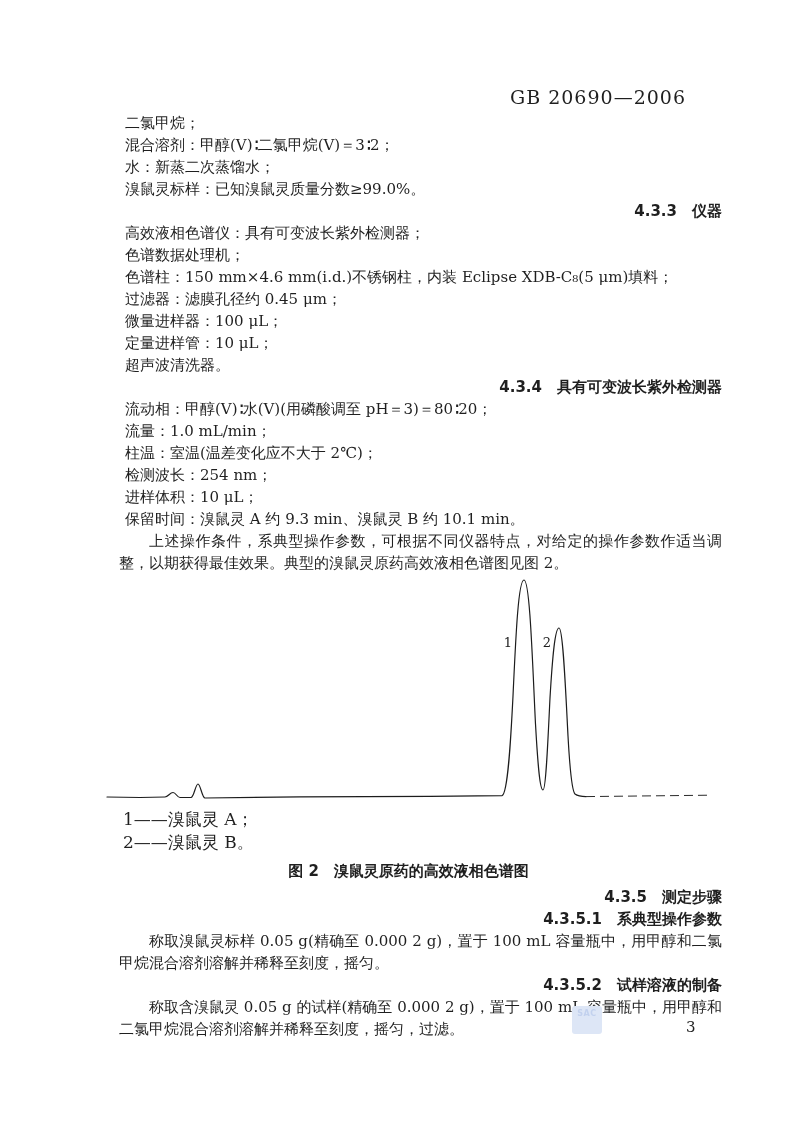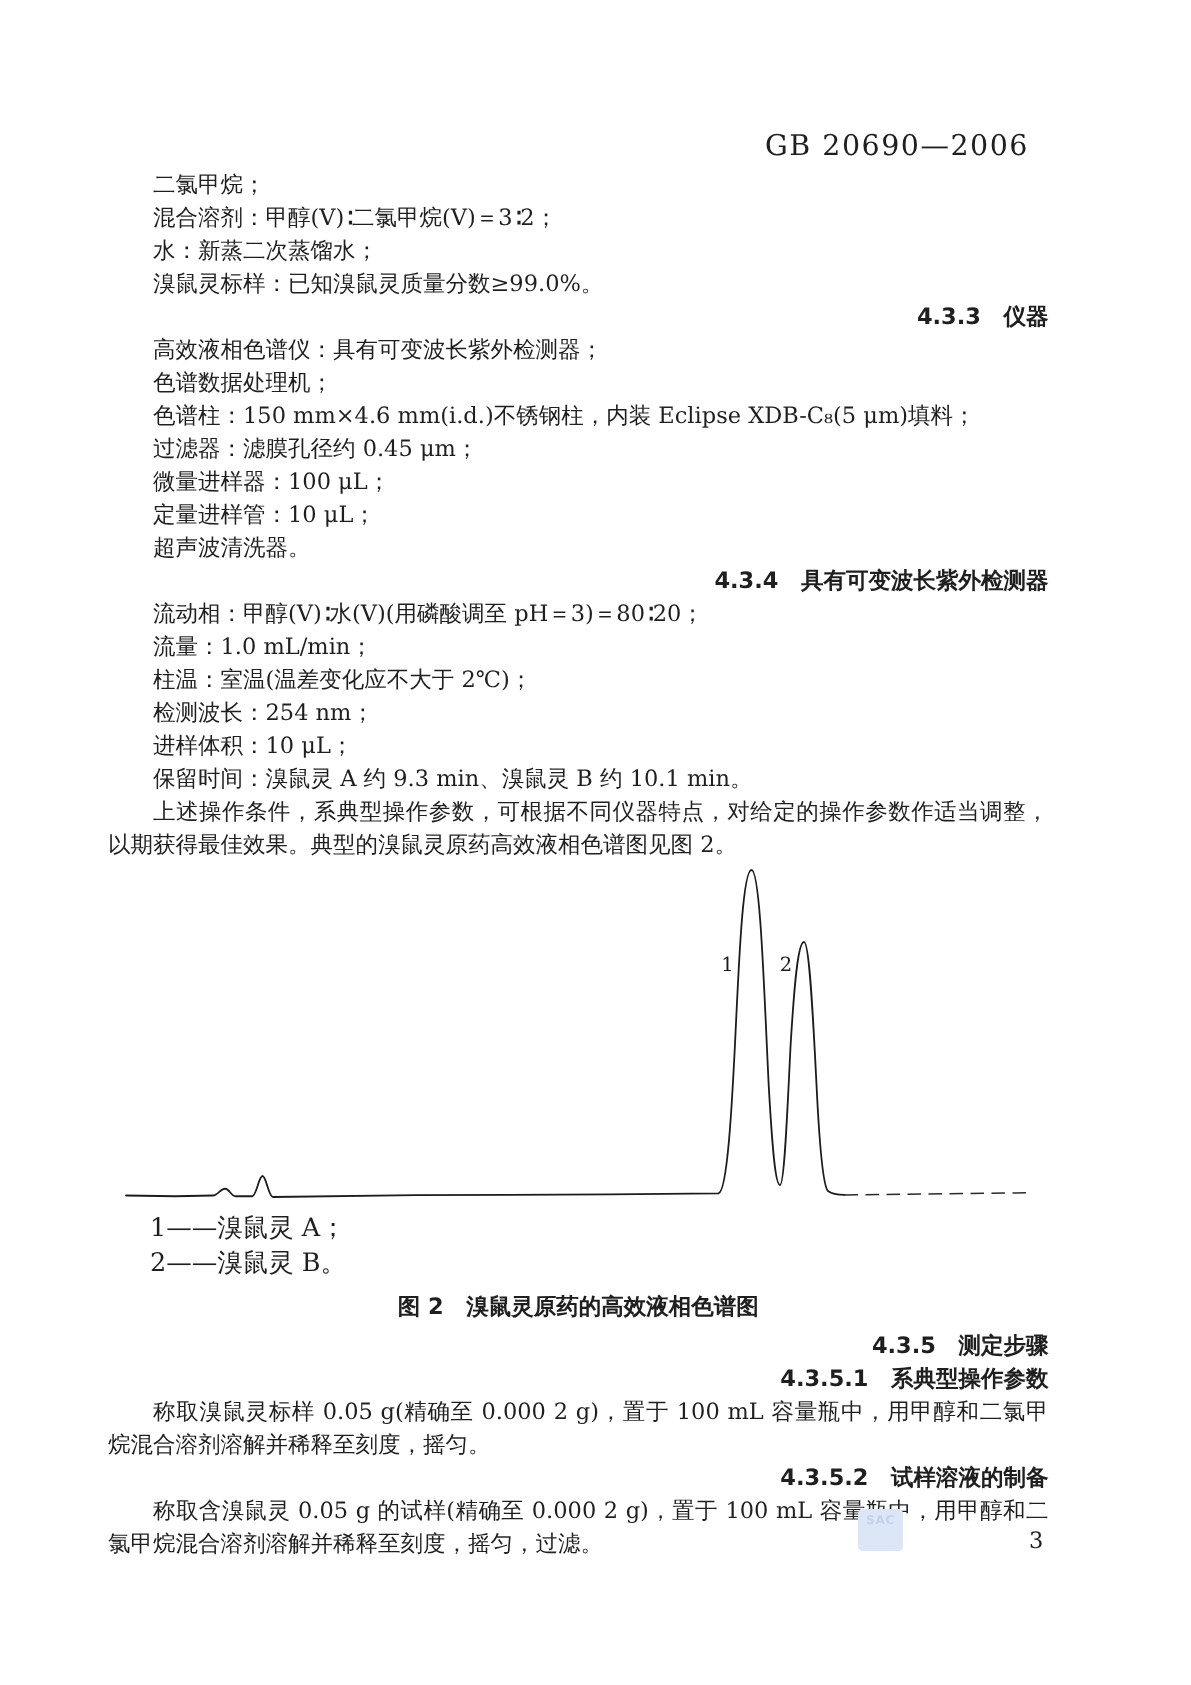--- a/index.html
+++ b/index.html
@@ -10,29 +10,29 @@
     overflow:hidden;
     font-family:"DejaVu Serif","Liberation Serif",serif;
     color:#1f1f1f;
   }
   .std-header{
     position:absolute;top:86px;right:108px;
     font-weight:normal;font-size:19px;letter-spacing:1px;
     font-family:"DejaVu Serif","Liberation Serif",serif;
   }
   .content{
-    position:absolute;top:112px;left:72px;width:627px;
+    position:absolute;top:112px;left:95px;width:627px;
     font-size:15px;line-height:22px;
   }
   .line{text-indent:30px;}
   .heading{
     font-family:"DejaVu Sans","Liberation Sans",sans-serif;
     font-weight:bold;font-size:15px;text-align:right;
   }
-  .para{text-indent:30px;text-align:justify;}
+  .para{text-indent:30px;text-align:justify;margin-left:24px;}
   .fig-wrap{margin:2px 0 0 5px;}
   .fig-wrap svg{display:block;}
   .legend{margin-left:28px;font-size:17px;line-height:23px;}
   .fig-caption{
     text-align:center;font-weight:bold;font-size:15px;
     font-family:"DejaVu Sans","Liberation Sans",sans-serif;
     margin:6px 0 4px 0;
   }
   .watermark{
     position:absolute;left:572px;top:1006px;width:30px;height:28px;

